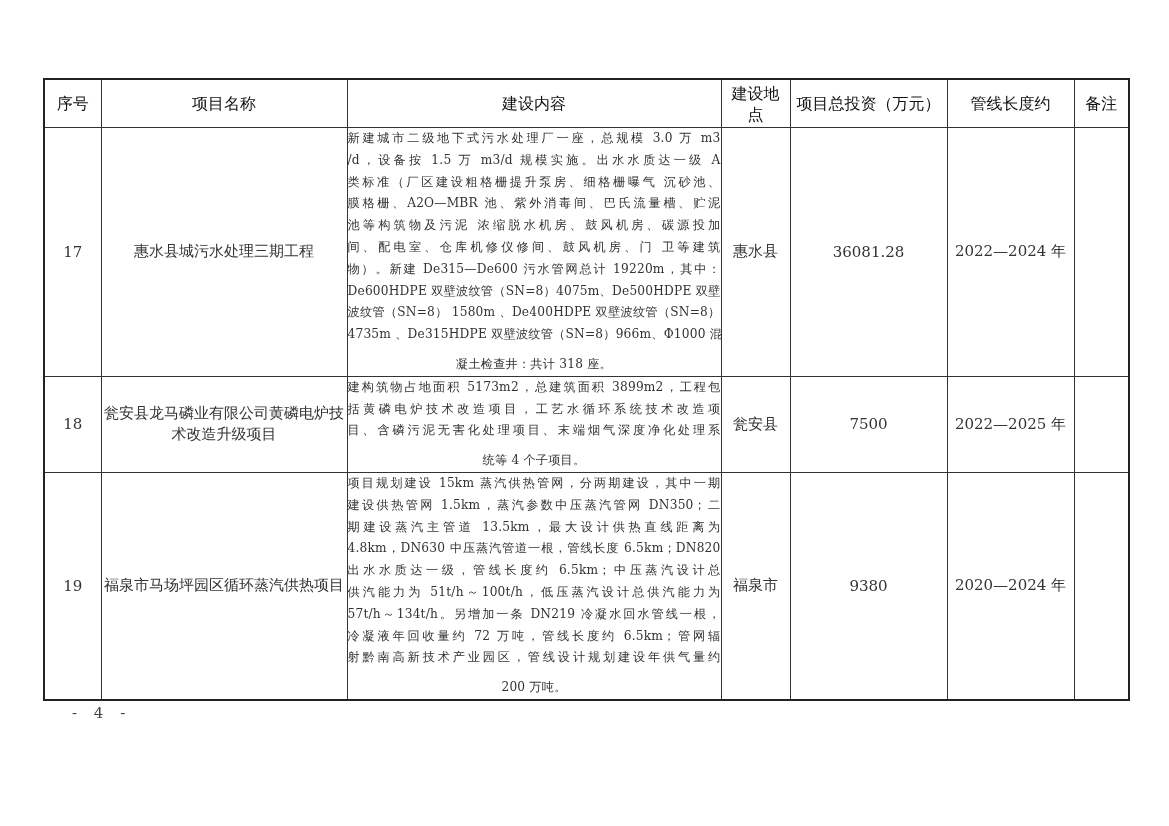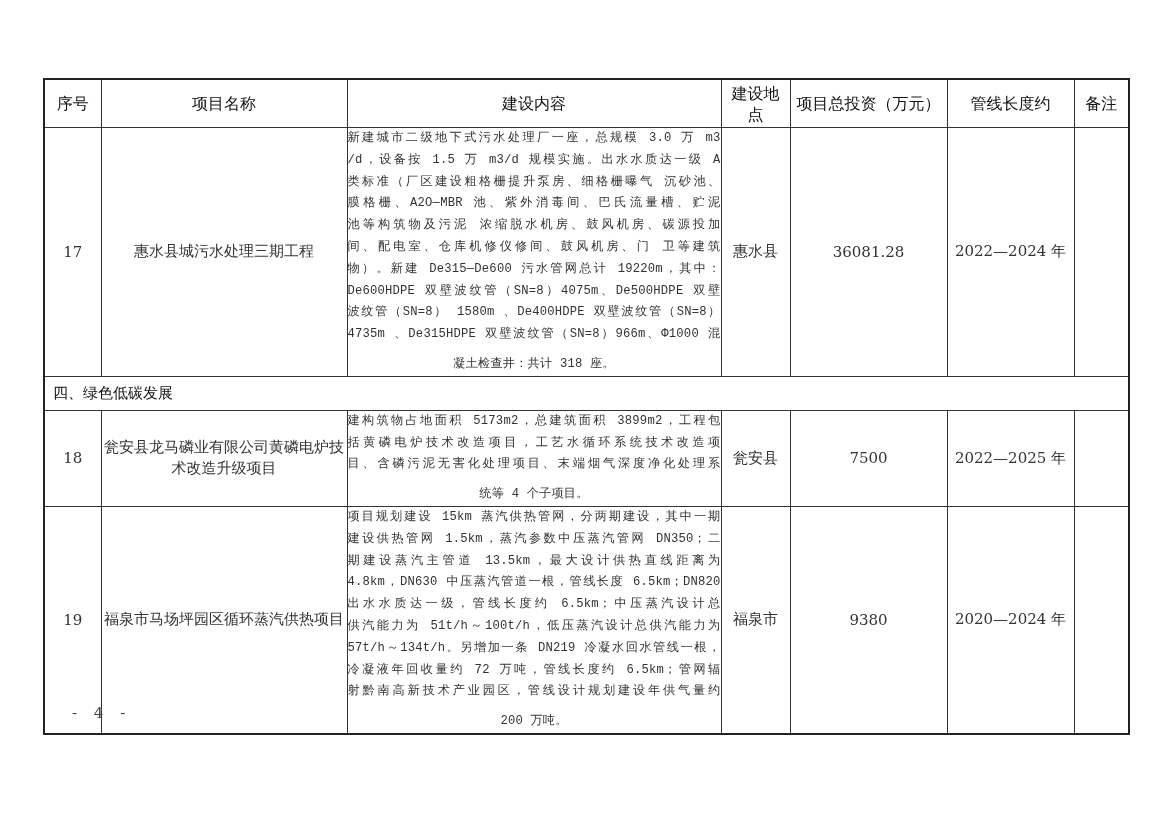--- a/index.html
+++ b/index.html
@@ -55,21 +55,20 @@
       text-align-last: center;
       padding: 1px 8px 1px 8px;
       color: #333;
       letter-spacing: 0.2px;
     }
     td.content .line {
       display: block;
       text-align: justify;
       text-align-last: justify;
       white-space: nowrap;
-      font-family: Liberation Mono, monospace;
     }
     td.content .line.last {
       text-align-last: center;
       margin-top: 8px;
     }
     tr.section td {
       text-align: left;
       font-family: "DejaVu Sans", "Liberation Sans", sans-serif;
       font-size: 15px;
       color: #111;
@@ -125,23 +124,20 @@
         <span class="line">波纹管（SN=8） 1580m 、De400HDPE 双壁波纹管（SN=8）</span>
         <span class="line">4735m 、De315HDPE 双壁波纹管（SN=8）966m、Φ1000 混</span>
         <span class="line last">凝土检查井：共计 318 座。</span>
       </td>
       <td class="loc">惠水县</td>
       <td class="inv">36081.28</td>
       <td class="period">2022—2024 年</td>
       <td class="remarks"></td>
     </tr>
 
-    <tr class="section">
-      <td colspan="7">四、绿色低碳发展</td>
-    </tr>
 
     <tr style="height:82px;">
       <td class="num">18</td>
       <td class="name">瓮安县龙马磷业有限公司黄磷电炉技术改造升级项目</td>
       <td class="content">
         <span class="line">建构筑物占地面积 5173m2，总建筑面积 3899m2，工程包</span>
         <span class="line">括黄磷电炉技术改造项目，工艺水循环系统技术改造项</span>
         <span class="line">目、含磷污泥无害化处理项目、末端烟气深度净化处理系</span>
         <span class="line last">统等 4 个子项目。</span>
       </td>

